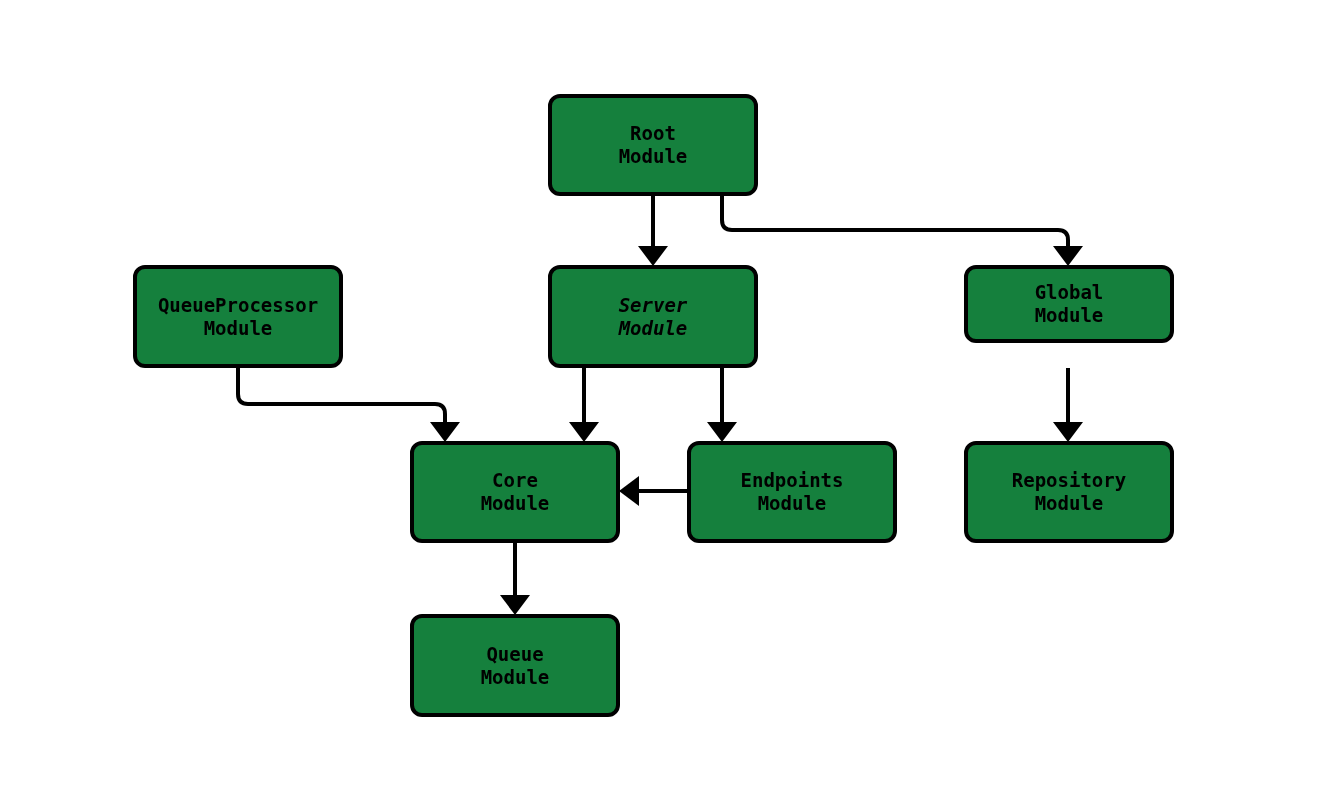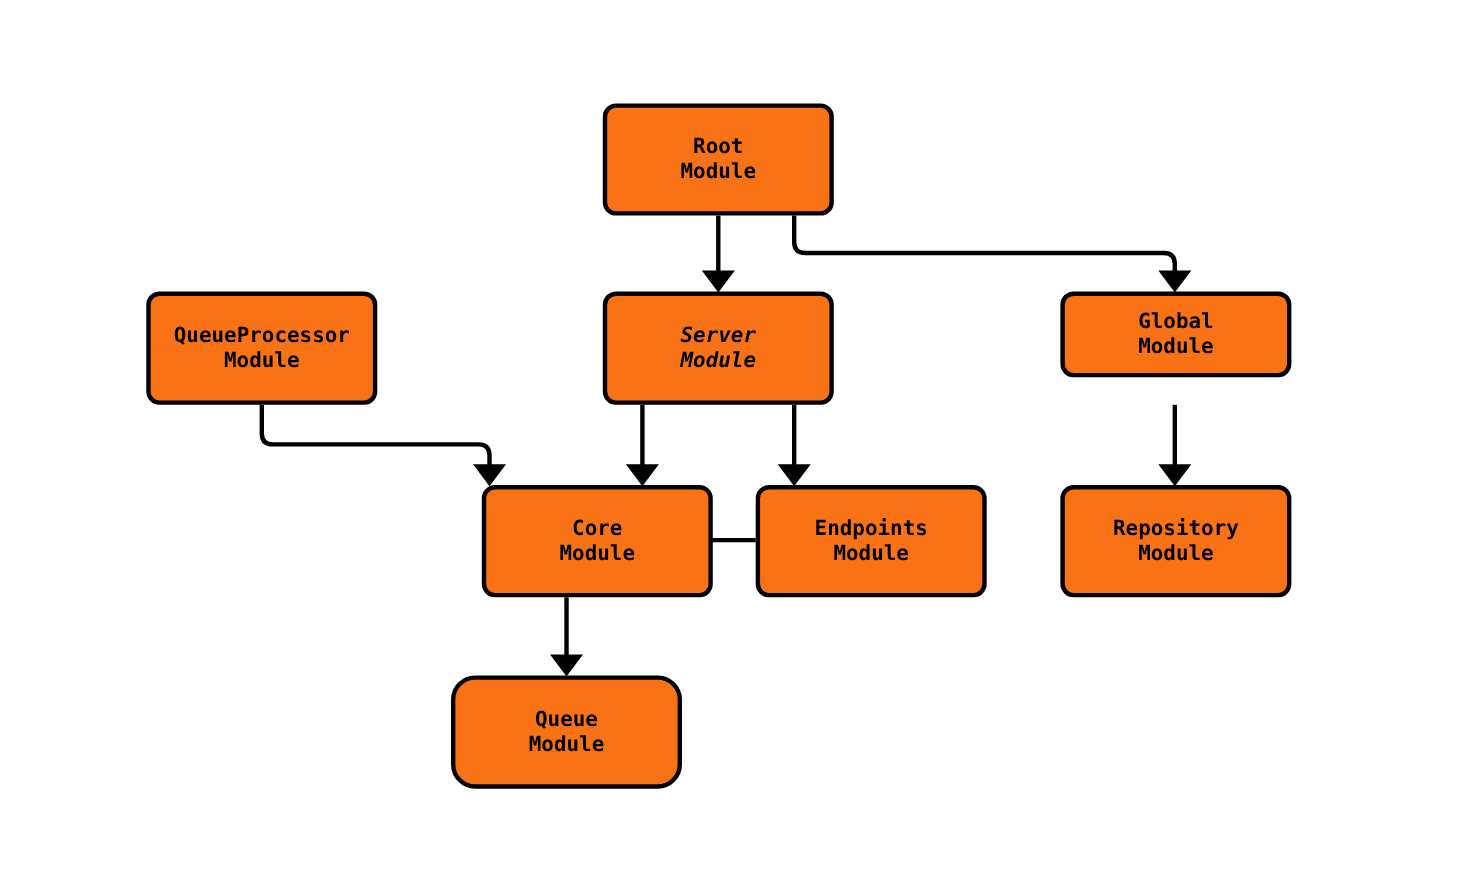--- a/index.html
+++ b/index.html
@@ -30,21 +30,21 @@
   #node-layer {
     position: absolute;
     top: 0;
     left: 0;
     width: 1337px;
     height: 809px;
   }
   .node {
     position: absolute;
     box-sizing: border-box;
-    background: #f97316;
+    background: #15803d;
     border: 4px solid #000000;
     border-radius: 12px;
     display: flex;
     flex-direction: column;
     align-items: center;
     justify-content: center;
     text-align: center;
   }
   .node-line {
     font-family: "DejaVu Sans Mono", "Liberation Mono", monospace;
@@ -99,34 +99,34 @@
     <div class="node" style="left:548px; top:265px; width:210px; height:103px;font-style:italic;">
       <div class="node-line">Server</div>
       <div class="node-line">Module</div>
     </div>
 
     <div class="node" style="left:964px; top:265px; width:210px; height:78px;">
       <div class="node-line">Global</div>
       <div class="node-line">Module</div>
     </div>
 
-    <div class="node" style="left:410px; top:441px; width:210px; height:102px;margin-left:28px;">
+    <div class="node" style="left:410px; top:441px; width:210px; height:102px;">
       <div class="node-line">Core</div>
       <div class="node-line">Module</div>
     </div>
 
     <div class="node" style="left:687px; top:441px; width:210px; height:102px;">
       <div class="node-line">Endpoints</div>
       <div class="node-line">Module</div>
     </div>
 
     <div class="node" style="left:964px; top:441px; width:210px; height:102px;justify-content:center;">
       <div class="node-line">Repository</div>
       <div class="node-line">Module</div>
     </div>
 
-    <div class="node" style="left:410px; top:614px; width:210px; height:103px;border-radius:22px;">
+    <div class="node" style="left:410px; top:614px; width:210px; height:103px;">
       <div class="node-line">Queue</div>
       <div class="node-line">Module</div>
     </div>
 
   </div>
 </div>
 
 </body></html>

